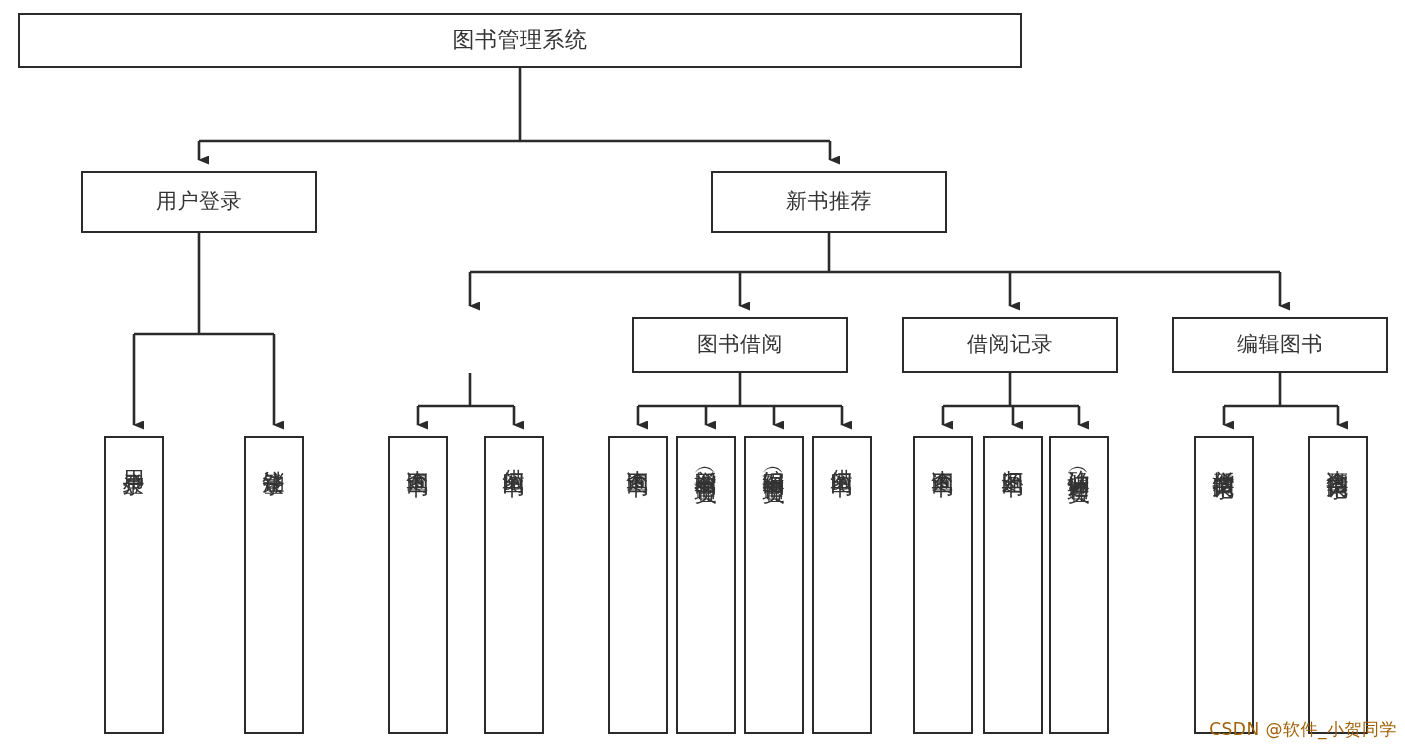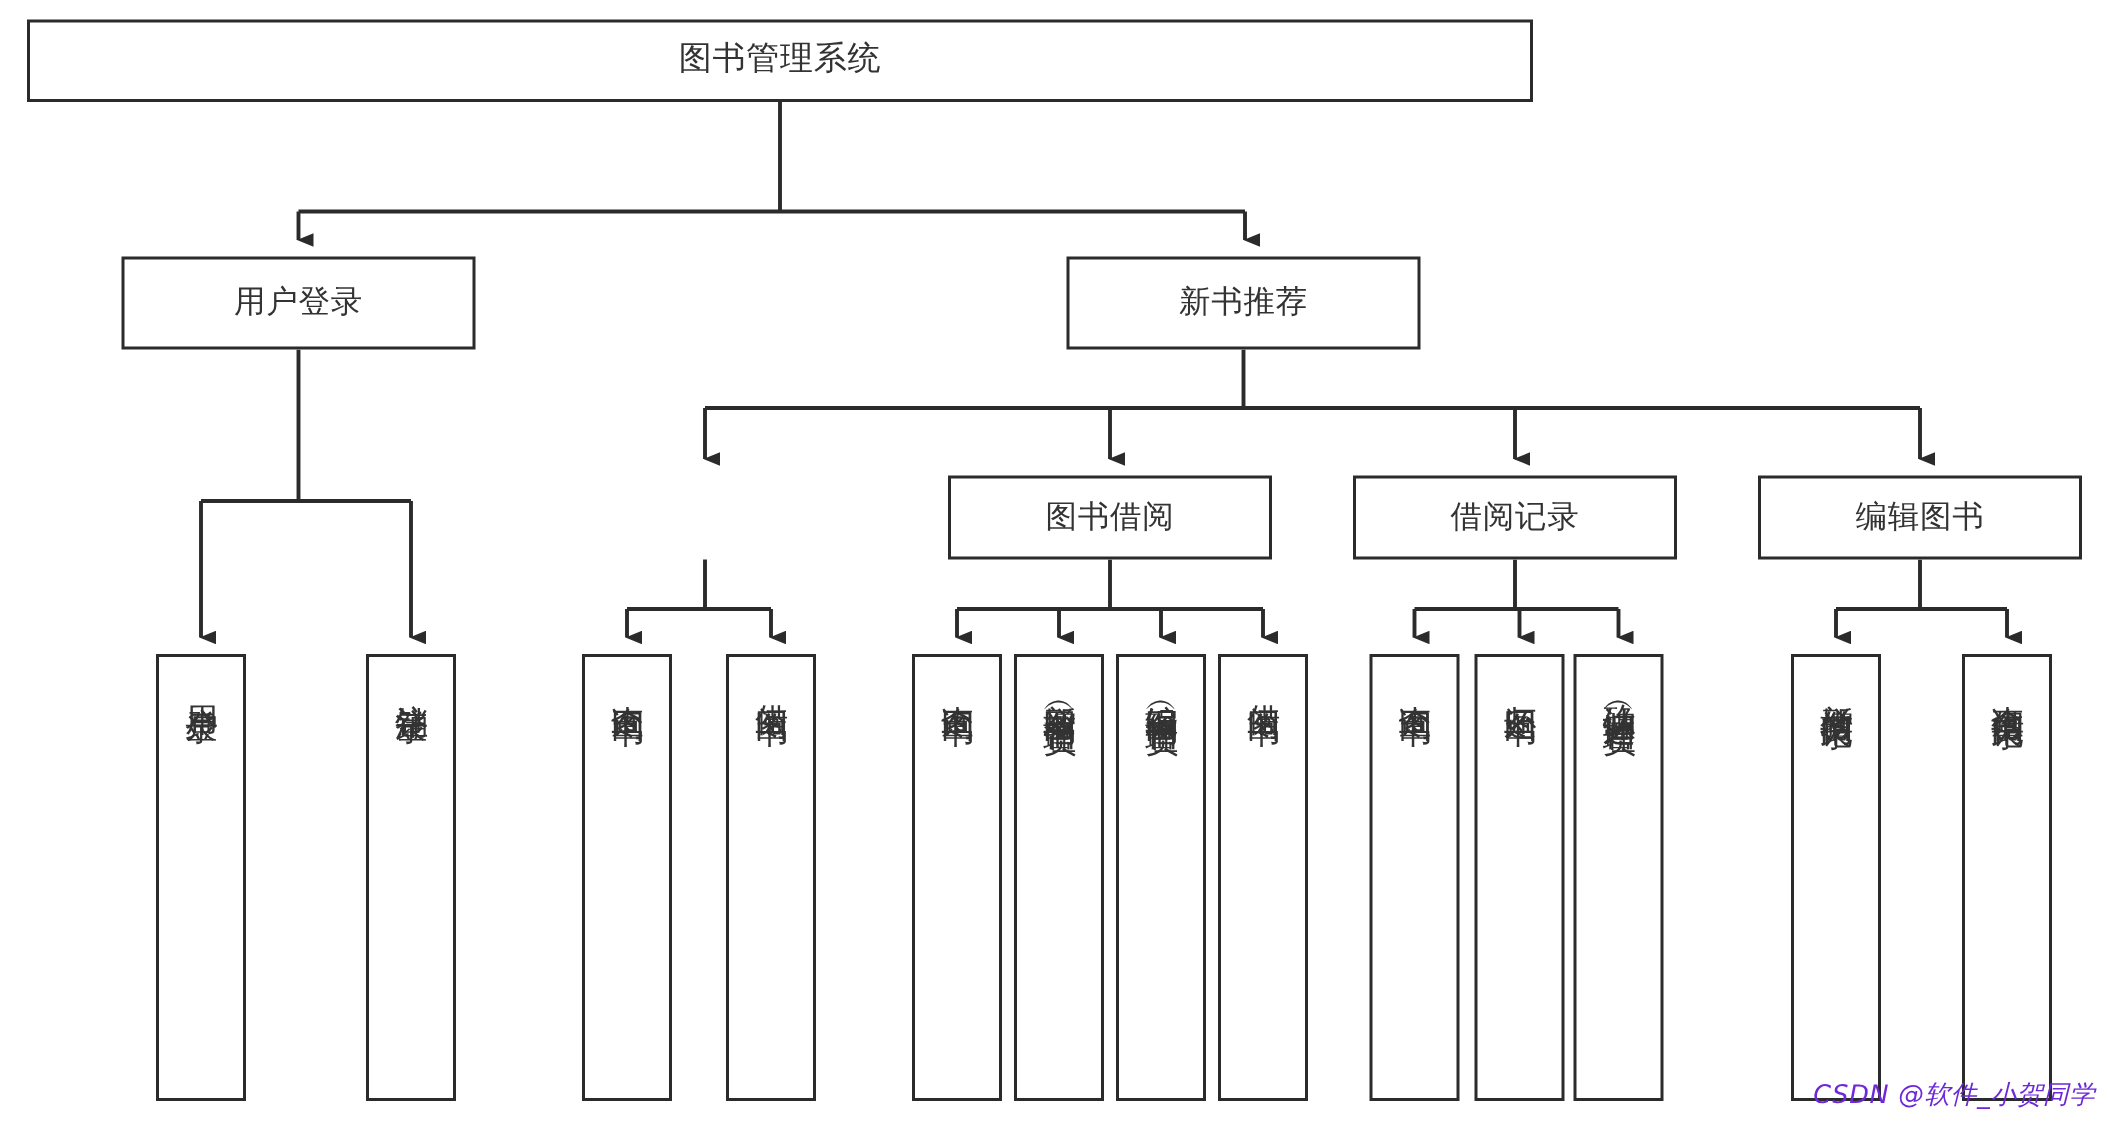--- a/index.html
+++ b/index.html
@@ -58,24 +58,23 @@
     font-size: 22px;
     line-height: 1.05;
     letter-spacing: 2px;
     white-space: nowrap;
   }
   .watermark {
     position: absolute;
     right: 8px;
     bottom: 6px;
     font-size: 17px;
-    color: #6d28d9;
+    color: #a16207;
     white-space: nowrap;
     letter-spacing: 0.5px;
-    font-style: italic;
   }
 </style>
 </head>
 <body>
 
 <div id="canvas">
 
   <svg class="connectors" viewBox="0 0 1405 747" xmlns="http://www.w3.org/2000/svg">
     <defs>
       <marker id="arrow" markerWidth="9" markerHeight="11" refX="4.5" refY="10" orient="auto" markerUnits="userSpaceOnUse">

